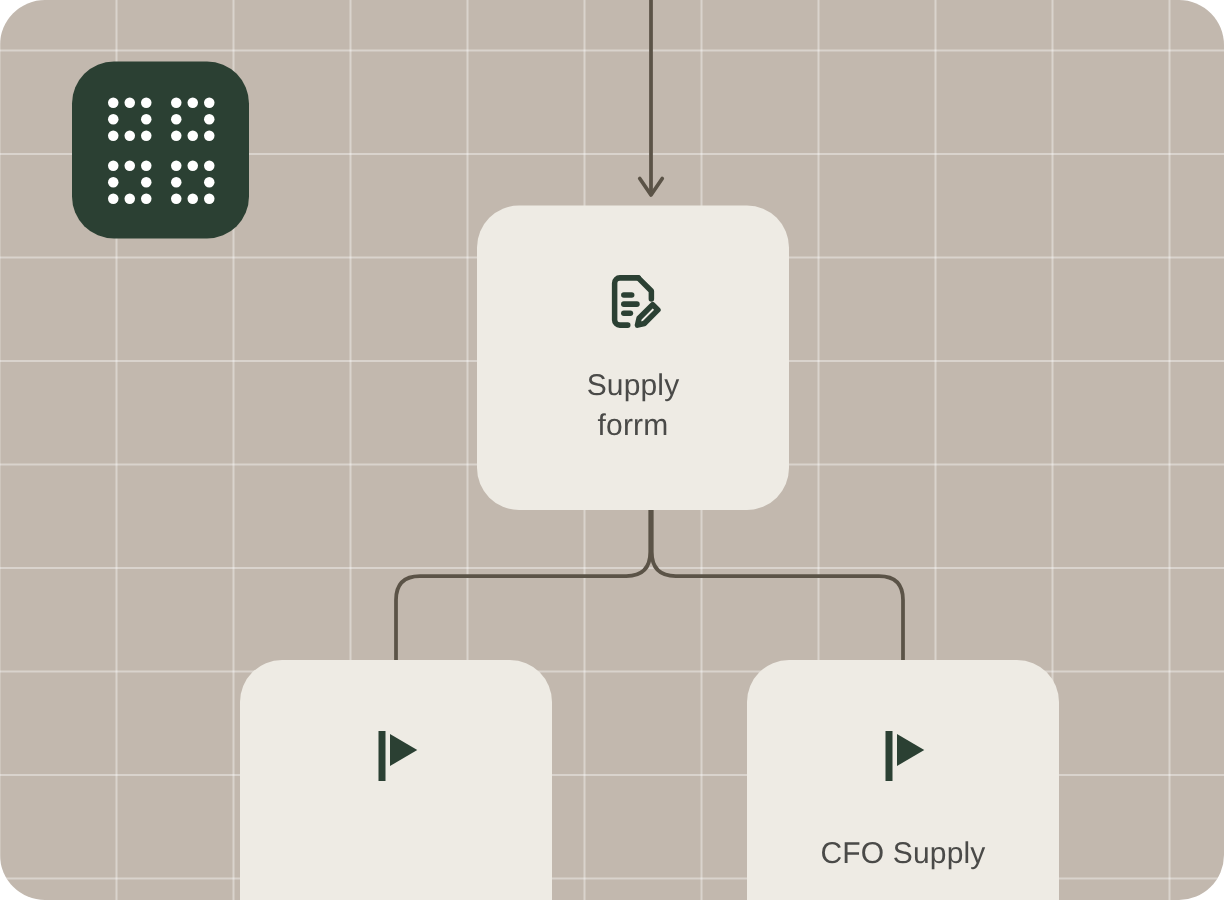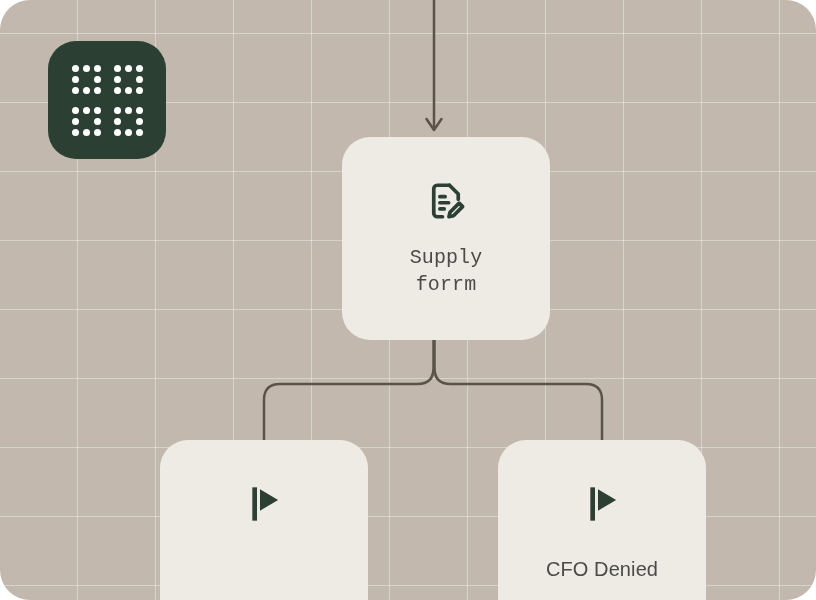--- a/index.html
+++ b/index.html
@@ -86,26 +86,25 @@
     position: absolute;
     background: #eeebe4;
     border-radius: 28px;
     display: flex;
     flex-direction: column;
     align-items: center;
     box-sizing: border-box;
   }
 
   #node-supply-form {
-    left: 342px;
+    left: 318px;
     top: 137px;
     width: 208px;
     height: 203px;
     justify-content: center;
-    font-family: Liberation Mono, monospace;
   }
 
   #node-cfo-approved {
     left: 160px;
     top: 440px;
     width: 208px;
     height: 203px;
     padding-top: 42px;
   }
 
@@ -226,16 +225,16 @@
     </span>
   </div>
 
   <div class="node" id="node-cfo-denied">
     <span class="node-icon">
       <svg width="40" height="44" viewBox="0 0 24 26" fill="none">
         <rect x="5" y="3" width="2.8" height="20" fill="currentColor"></rect>
         <path d="M9.6 4.2 L20.5 10.6 L9.6 17 Z" fill="currentColor"></path>
       </svg>
     </span>
-    <span class="node-label">CFO Denied</span>
+    <span class="node-label">CFO Supply</span>
   </div>
 
 </div>
 
 </body></html>

